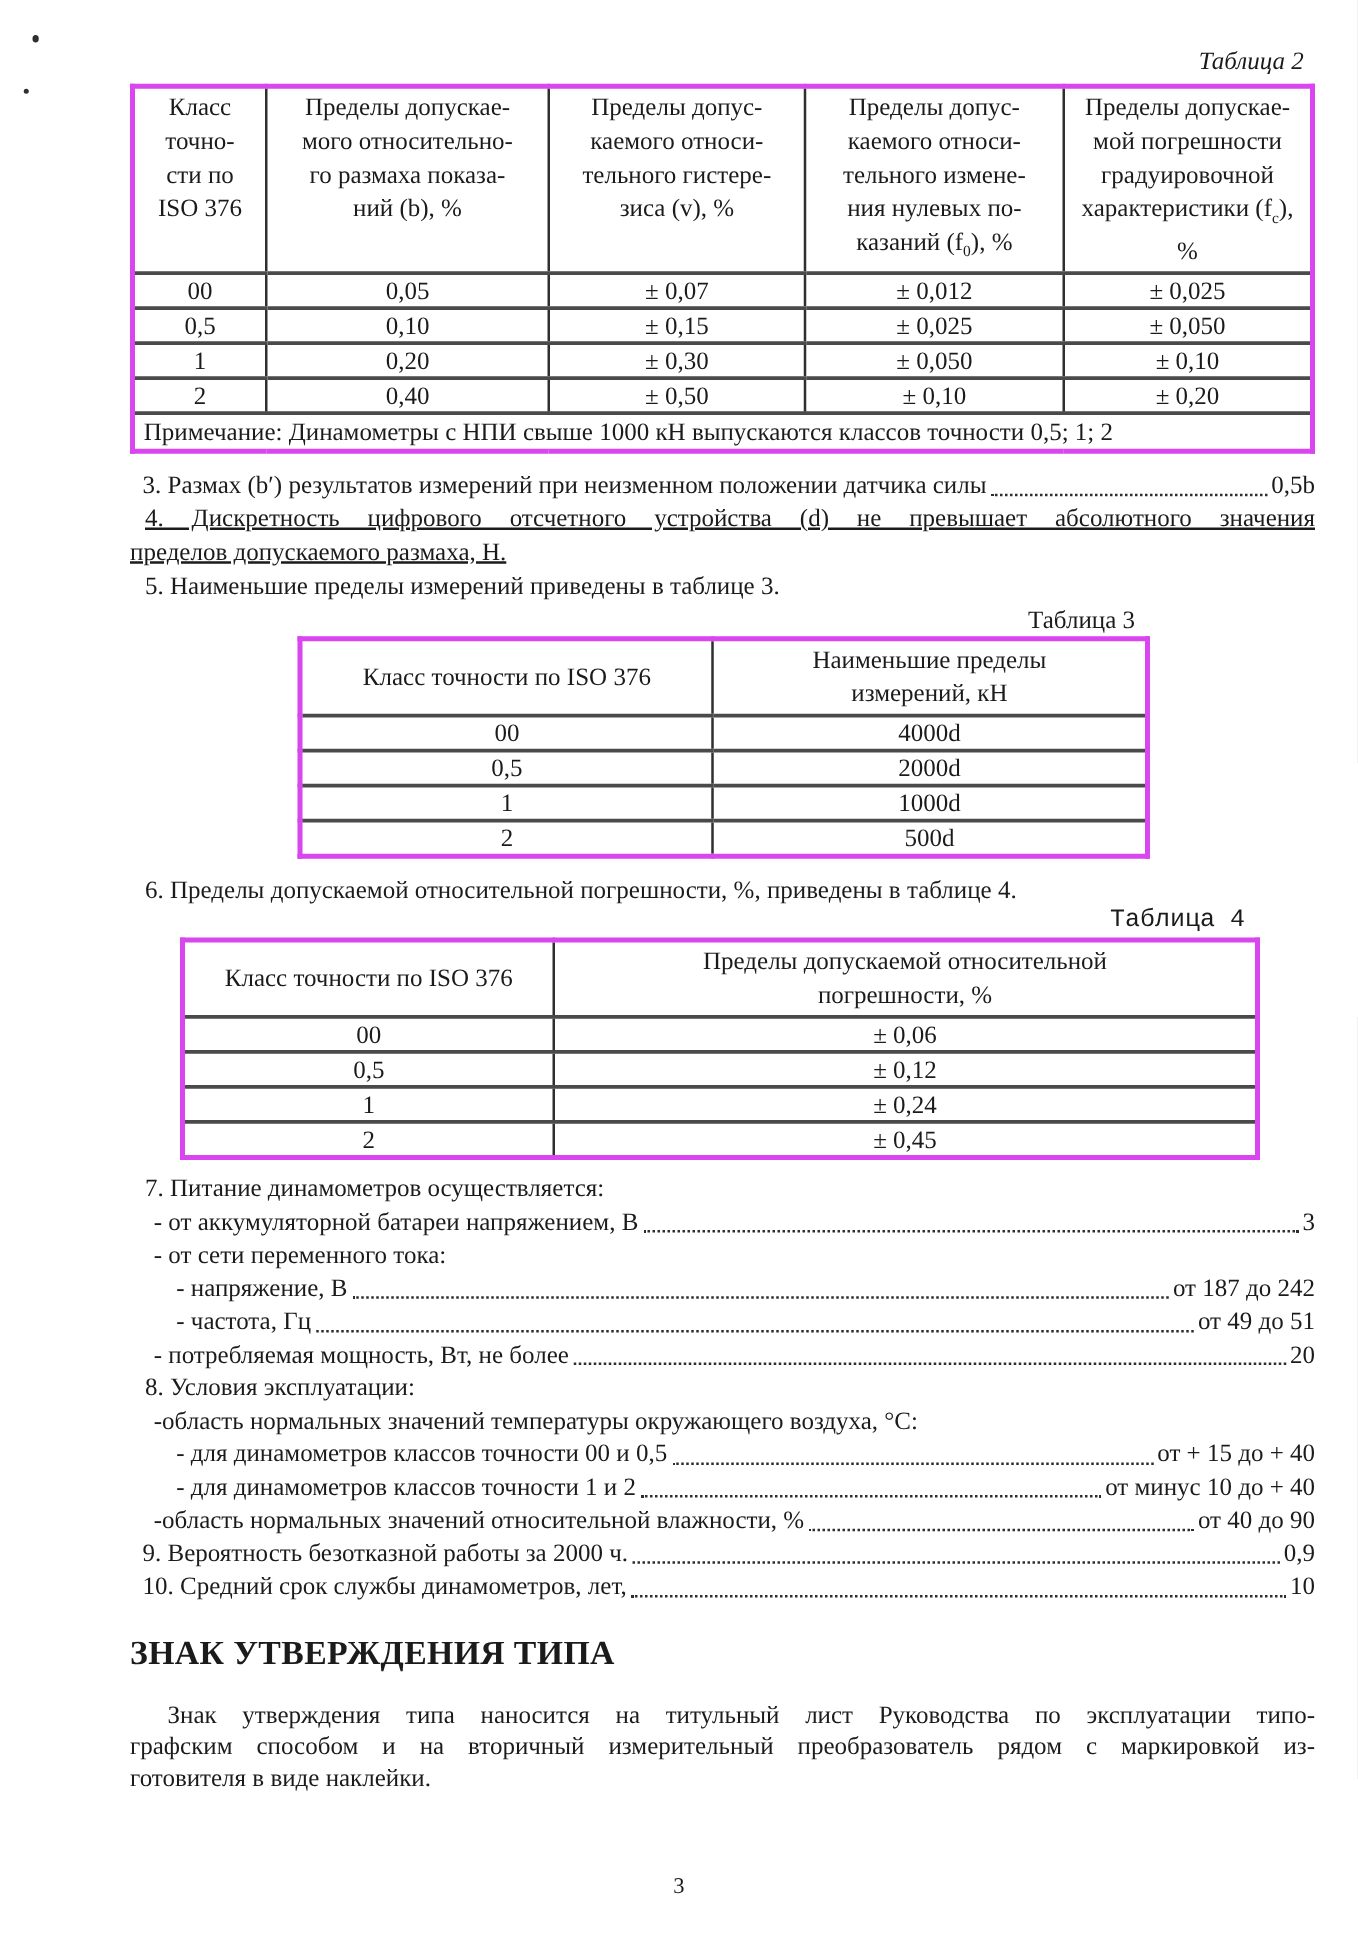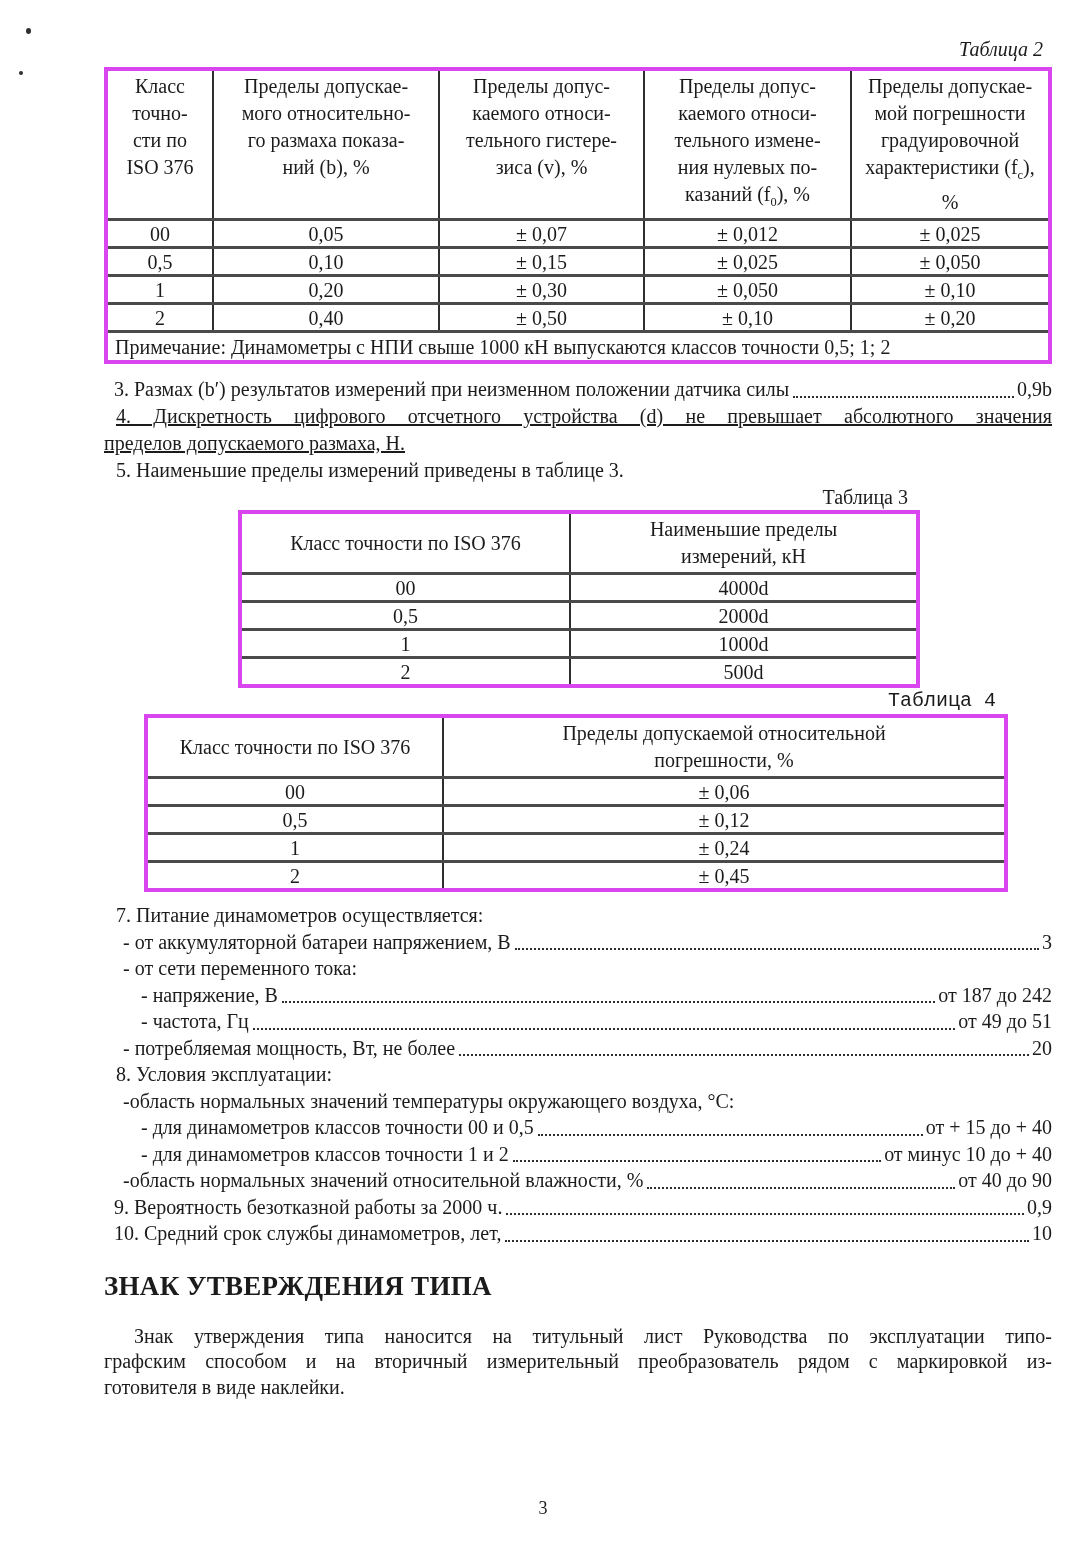--- a/index.html
+++ b/index.html
@@ -125,21 +125,21 @@
           <tr>
             <td colspan="5" class="note">Примечание: Динамометры с НПИ свыше 1000 кН выпускаются классов точности 0,5; 1; 2</td>
           </tr>
         </tbody>
       </table>
 
     <div class="list list-a">
         <div class="row flex ind-1">
           <span class="lbl">3. Размах (b′) результатов измерений при неизменном положении датчика силы</span>
           <span class="leader"></span>
-          <span class="val">0,9b</span>
+          <span class="val">0,5b</span>
         </div>
         <div class="row plain ind-1">
           <div class="pline fst jl">4. Дискретность цифрового отсчетного устройства (d) не превышает абсолютного значения</div>
           <div class="pline">пределов допускаемого размаха, Н.</div>
         </div>
         <div class="row plain ind-1"><span>5. Наименьшие пределы измерений приведены в таблице 3.</span></div>
       </div>
 
     <div class="caption caption-t3">Таблица 3</div>
     <table class="tbl tbl3">
@@ -166,20 +166,21 @@
             <td>1</td>
             <td>1000d</td>
           </tr>
           <tr>
             <td>2</td>
             <td>500d</td>
           </tr>
         </tbody>
       </table>
 
+    <p class="para">6. Пределы допускаемой относительной погрешности, %, приведены в таблице 4.</p>
 
     <div class="caption caption-t4">Таблица 4</div>
     <table class="tbl tbl4">
       <colgroup>
           <col style="width:297px">
           <col>
         </colgroup>
     <thead>
           <tr>
             <th>Класс точности по ISO 376</th>

